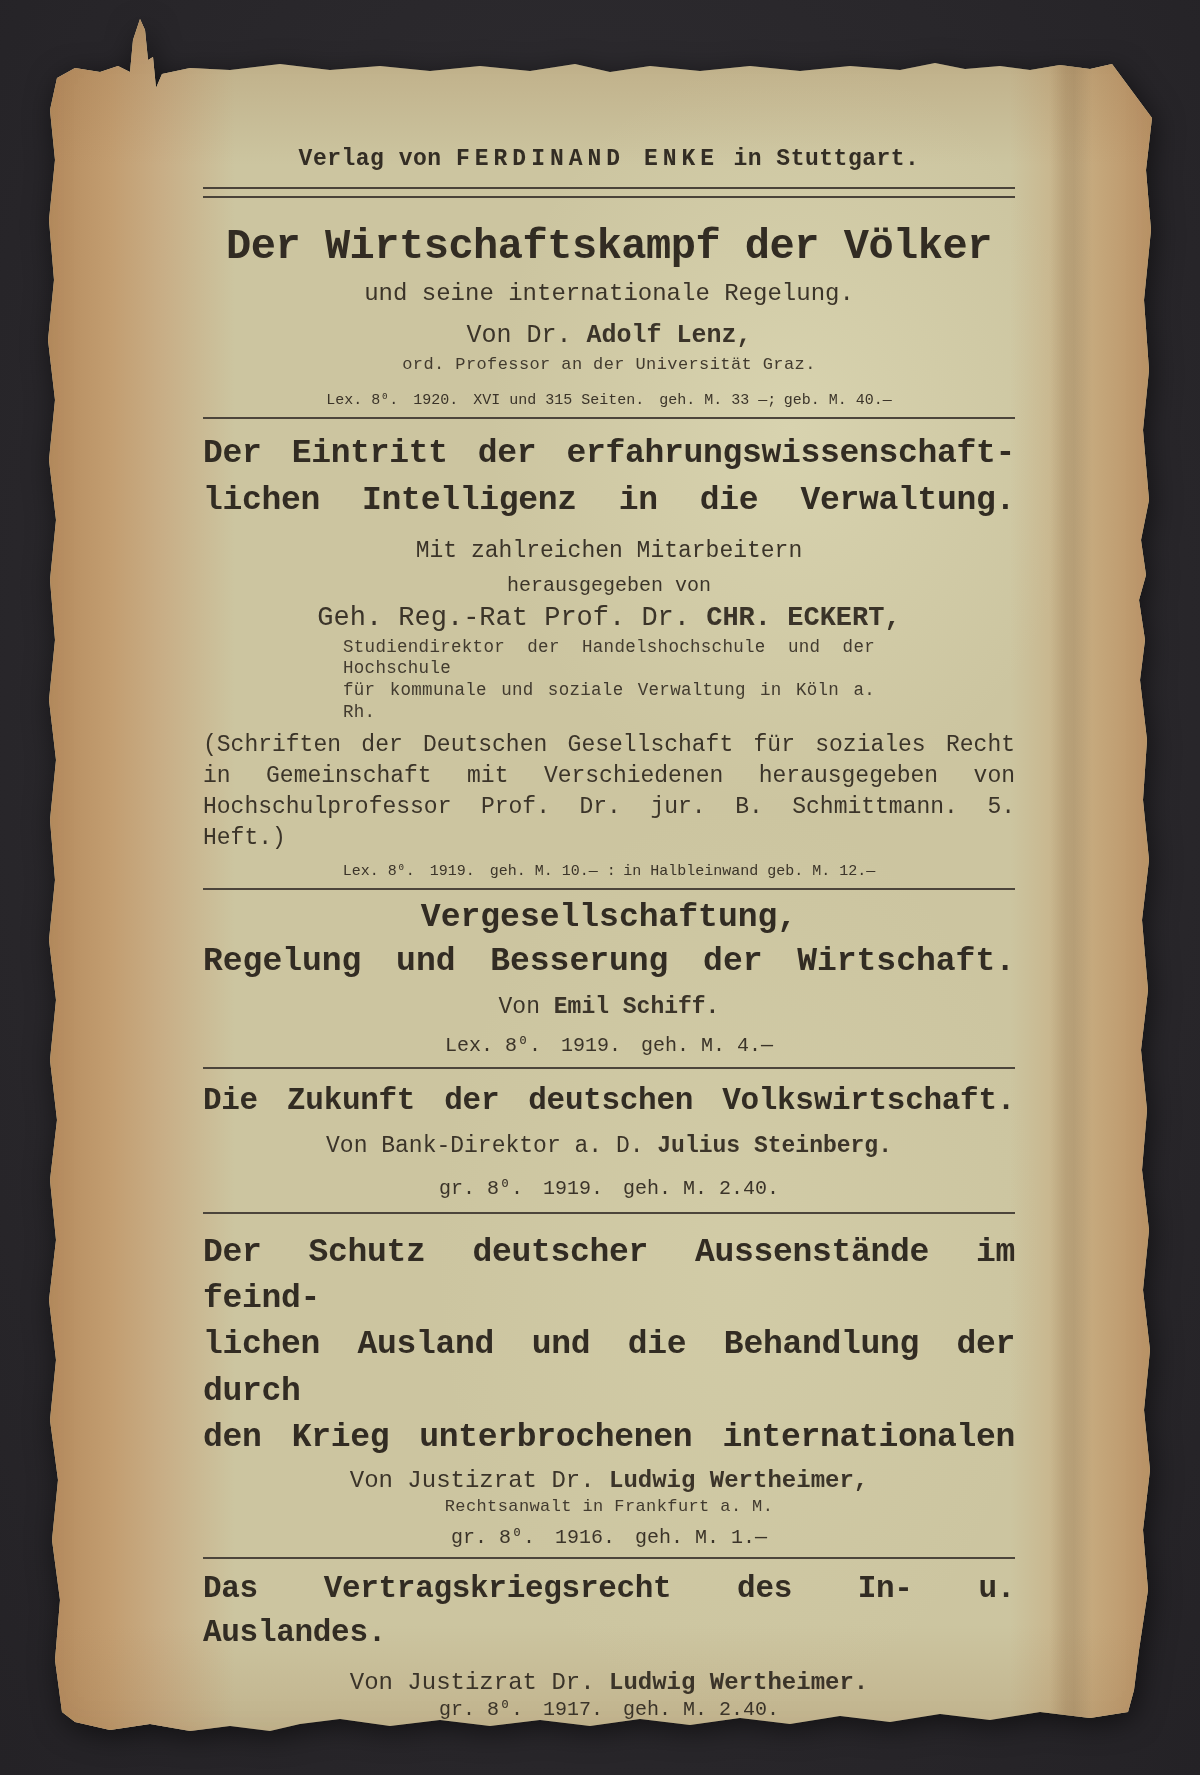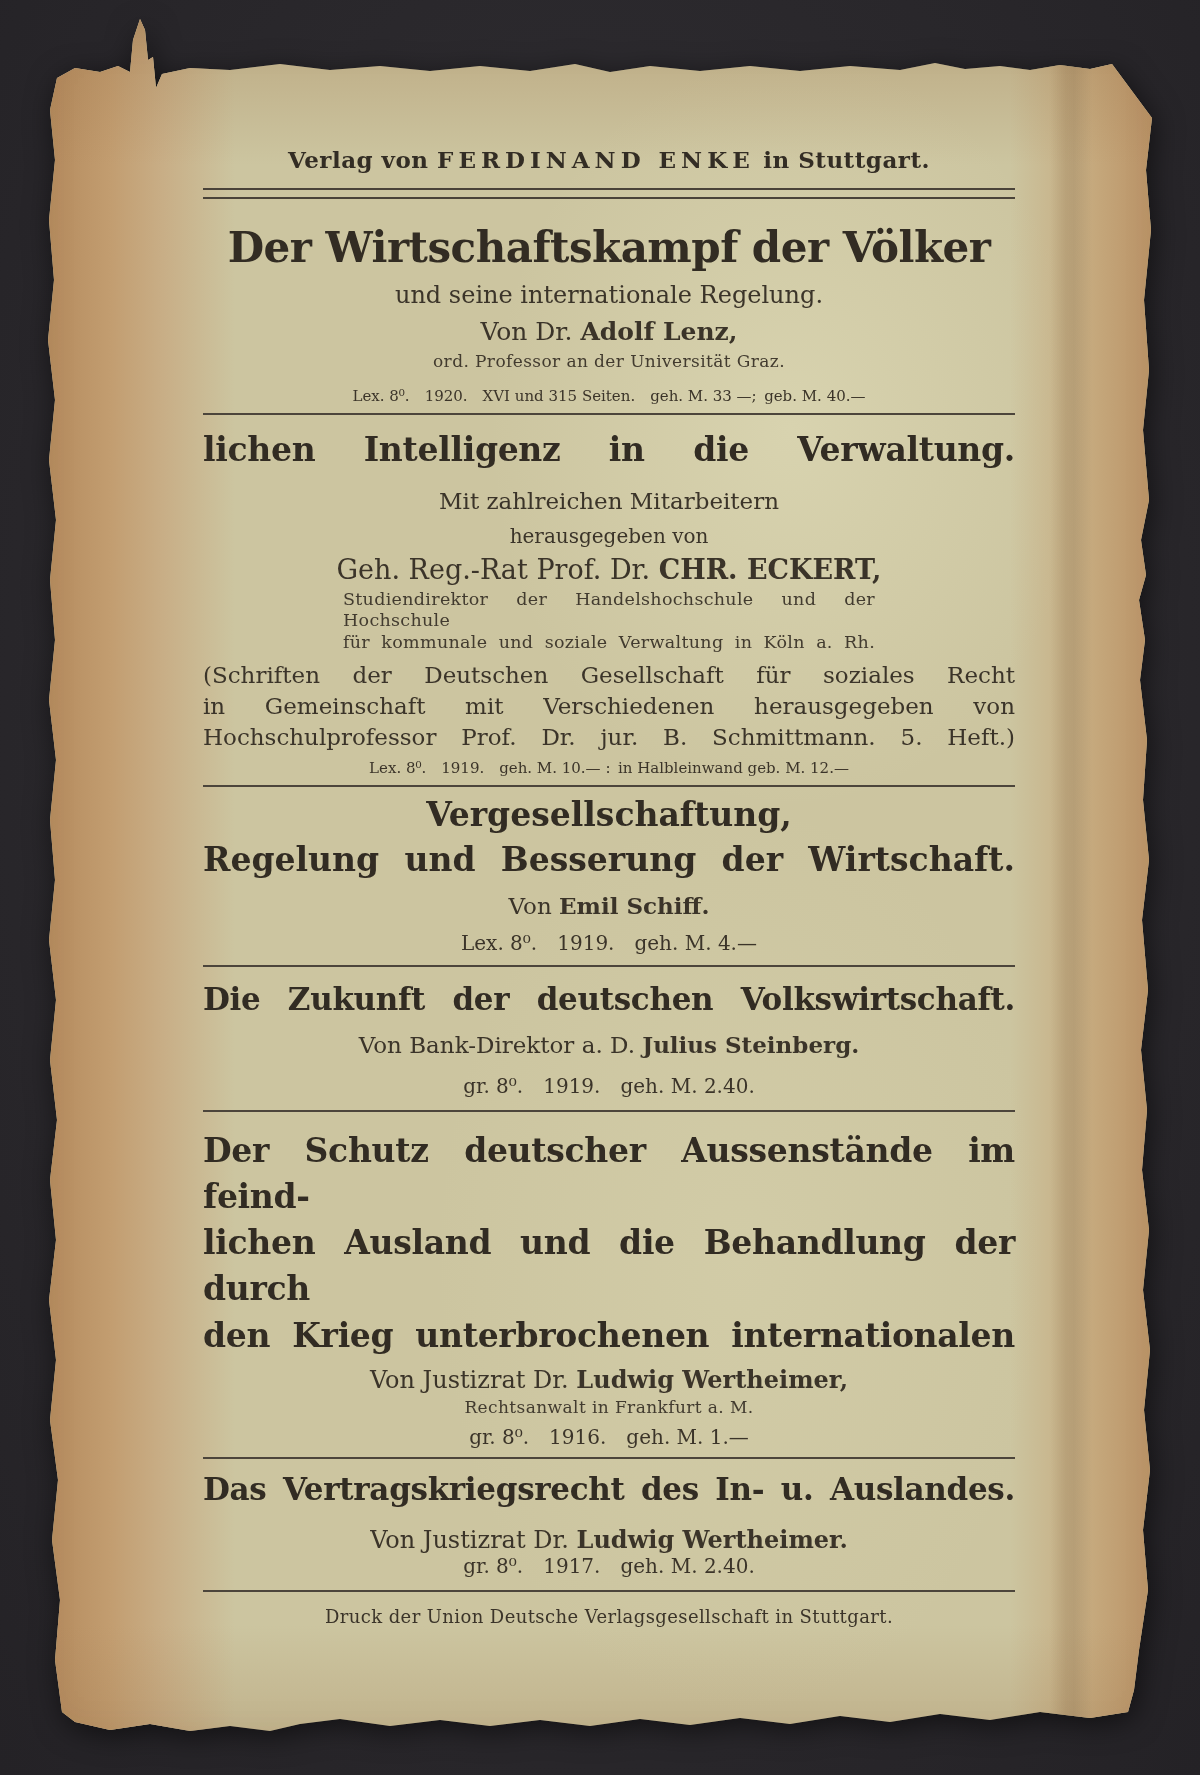--- a/index.html
+++ b/index.html
@@ -36,21 +36,21 @@
       1143px 1530px, 1148px 1590px, 1139px 1650px, 1134px 1690px, 1128px 1712px,
       1090px 1718px, 1040px 1712px, 990px 1720px, 940px 1714px, 890px 1722px, 840px 1716px,
       790px 1724px, 740px 1718px, 690px 1725px, 640px 1719px, 590px 1726px, 540px 1720px,
       490px 1726px, 440px 1720px, 390px 1726px, 340px 1719px, 300px 1724px, 270px 1731px,
       230px 1726px, 190px 1731px, 150px 1724px, 110px 1730px, 75px 1722px, 62px 1712px,
       55px 1660px, 60px 1600px, 52px 1540px, 58px 1480px, 50px 1420px, 56px 1360px, 49px 1300px,
       56px 1240px, 50px 1180px, 57px 1120px, 50px 1060px, 56px 1000px, 49px 940px, 55px 880px,
       50px 820px, 56px 760px, 49px 700px, 55px 640px, 50px 580px, 56px 520px, 49px 460px,
       55px 400px, 48px 340px, 54px 280px, 49px 220px, 55px 160px, 50px 110px);
   }
-  .content{position:absolute;left:203px;top:146px;width:812px;color:#3b3429;}
+  .content{position:absolute;left:203px;top:146px;width:812px;color:#3b3429;font-family:Liberation Mono, monospace;}
   .ctr{text-align:center;}
   .just{text-align:justify;text-align-last:justify;}
   .b{font-weight:700;}
   .pub-header{font-size:23px;font-weight:700;text-align:center;letter-spacing:.5px;color:#332d24;}
   .pub-header .caps{letter-spacing:5px;}
   .double-rule{margin-top:15px;height:7px;border-top:2px solid #4a4339;border-bottom:2px solid #4a4339;}
   .rule{height:0;border-top:2px solid #4c453b;}
   .title-xl{margin-top:24px;font-size:42px;line-height:1.2;font-weight:700;color:#322c23;letter-spacing:-.5px;}
   .title-lg{font-size:33px;line-height:1.4;font-weight:700;color:#322c23;letter-spacing:-.3px;}
   .title-md{font-size:33px;line-height:1.34;font-weight:700;color:#322c23;}
@@ -74,28 +74,29 @@
 <div class="paper-wrap">
   <div class="paper">
     <div class="content">
 
       <div class="pub-header"><span>Verlag von </span><span class="caps">FERDINAND ENKE</span><span> in Stuttgart.</span></div>
       <div class="double-rule"></div>
 
       <section>
         <div class="title-xl ctr">Der Wirtschaftskampf der Völker</div>
         <div class="sub ctr" style="margin-top:8px">und seine internationale Regelung.</div>
-        <div class="author ctr" style="margin-top:8px"><span>Von Dr. </span><span class="b">Adolf Lenz,</span></div>
+        <div class="author ctr" style="margin-top:14px"><span>Von Dr. </span><span class="b">Adolf Lenz,</span></div>
         <div class="note ctr" style="margin-top:5px">ord. Professor an der Universität Graz.</div>
         <div class="imprint ctr" style="margin-top:16px">Lex. 8⁰.  1920.  XVI und 315 Seiten.  geh. M. 33 —; geb. M. 40.—</div>
       </section>
       <div class="rule" style="margin-top:8px"></div>
 
       <section>
         <div style="margin-top:12px">
+          <div class="title-lg just">Der Eintritt der erfahrungswissenschaft-</div>
           <div class="title-lg just">lichen Intelligenz in die Verwaltung.</div>
         </div>
         <div class="author-sm ctr" style="margin-top:14px">Mit zahlreichen Mitarbeitern</div>
         <div class="imprint-sm ctr" style="margin-top:10px">herausgegeben von</div>
         <div class="editor ctr" style="margin-top:6px"><span>Geh. Reg.-Rat Prof. Dr. </span><span class="b">CHR. ECKERT,</span></div>
         <div class="editor-notes">
           <div>Studiendirektor der Handelshochschule und der Hochschule</div>
           <div>für kommunale und soziale Verwaltung in Köln a. Rh.</div>
         </div>
         <div style="margin-top:6px">

